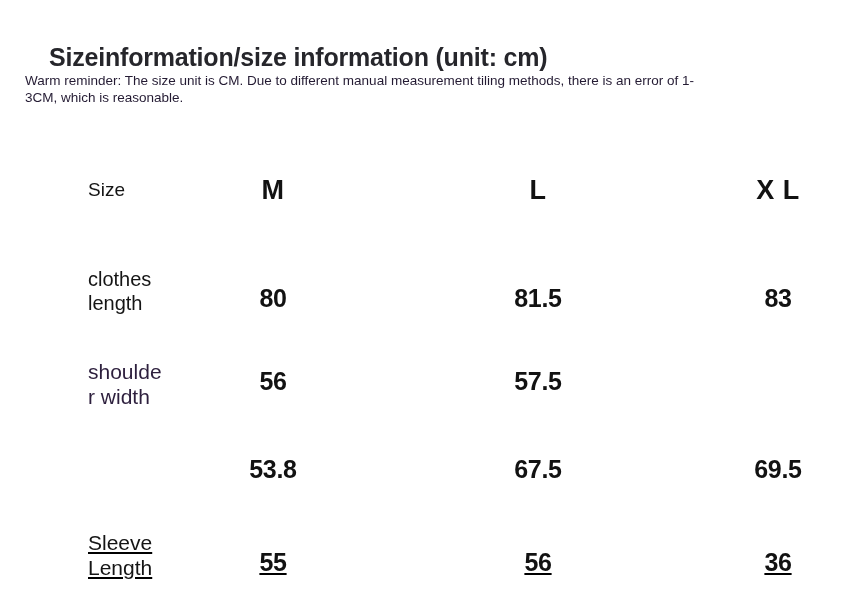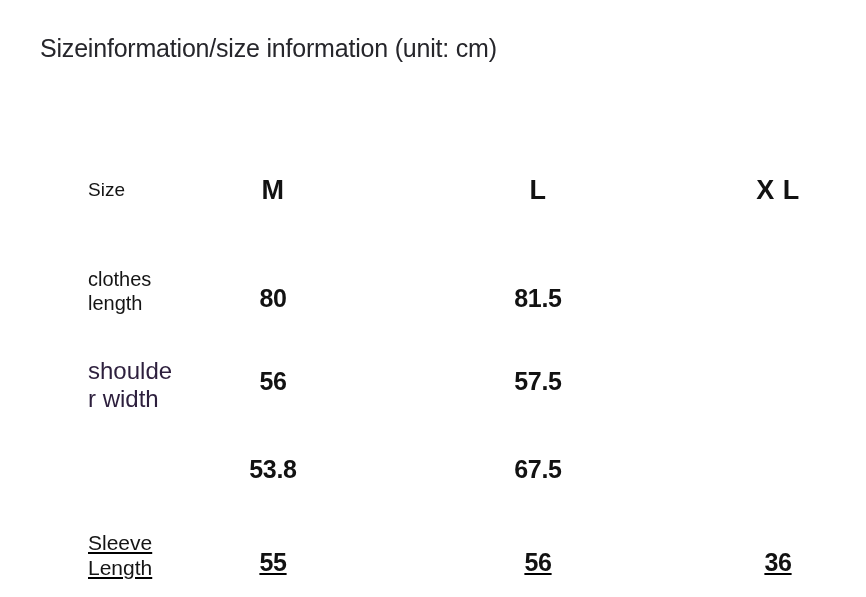--- a/index.html
+++ b/index.html
@@ -12,23 +12,23 @@
     width: 866px;
     height: 597px;
     background: #ffffff;
     overflow: hidden;
     font-family: "Liberation Sans", "DejaVu Sans", sans-serif;
   }
   .title {
     position: absolute;
     left: 40px;
     top: 34px;
-    margin: 0;
+    margin: 9px;
     font-size: 25px;
-    font-weight: 400;
+    font-weight: 700;
     letter-spacing: -0.2px;
     color: #26262b;
     white-space: nowrap;
   }
   .reminder {
     position: absolute;
     left: 25px;
     top: 73px;
     margin: 0;
     max-width: 672px;
@@ -75,65 +75,68 @@
   .szhead { font-size: 27px; letter-spacing: 0.5px; white-space: pre; }
 
   
   .val { font-size: 25px; letter-spacing: -0.3px; }
 
   .r1 { top: 266px; height: 52px; }
   .r1 .lab { font-size: 20px; }
   .r1 .val { transform: translateY(6px); text-align: center; }
 
   .r2 { top: 356px; height: 58px; }
-  .r2 .lab { font-size: 24px; color: #2d1f3d; }
+  .r2 .lab { font-size: 21px; color: #2d1f3d; }
   .r2 .val { transform: translateY(-4px); }
 
   .r3 { top: 445px; height: 40px; }
   .r3 .lab { font-size: 14px; }
   .r3 .val { transform: translateY(4px); }
 
   .r4 { top: 530px; height: 52px; text-decoration: underline; }
   .r4 .lab { font-size: 21px; }
   .r4 .val { transform: translateY(6px); }
 </style>
 </head>
 <body>
 
 <div class="screen">
 
   <h1 class="title">Sizeinformation/size information (unit: cm)</h1>
 
+  <p class="reminder">Warm reminder: The size unit is CM. Due to different manual measurement tiling methods, there is an error of 1-3CM, which is reasonable.</p>
 
   <div class="size-table">
 
     <div class="row r-head">
       <div class="lab">Size</div>
       <div class="szhead c-m">M</div>
       <div class="szhead c-l">L</div>
       <div class="szhead c-xl">X L</div>
     </div>
 
     <div class="row r1">
       <div class="lab">clothes
 length</div>
       <div class="val c-m">80</div>
       <div class="val c-l">81.5</div>
+      <div class="val c-xl">83</div>
     </div>
 
     <div class="row r2">
       <div class="lab">shoulde
 r width</div>
       <div class="val c-m">56</div>
       <div class="val c-l">57.5</div>
     </div>
 
     <div class="row r3">
       <div class="val c-m">53.8</div>
       <div class="val c-l">67.5</div>
+      <div class="val c-xl">69.5</div>
     </div>
 
     <div class="row r4">
       <div class="lab">Sleeve
 Length</div>
       <div class="val c-m">55</div>
       <div class="val c-l">56</div>
       <div class="val c-xl">36</div>
     </div>
 

